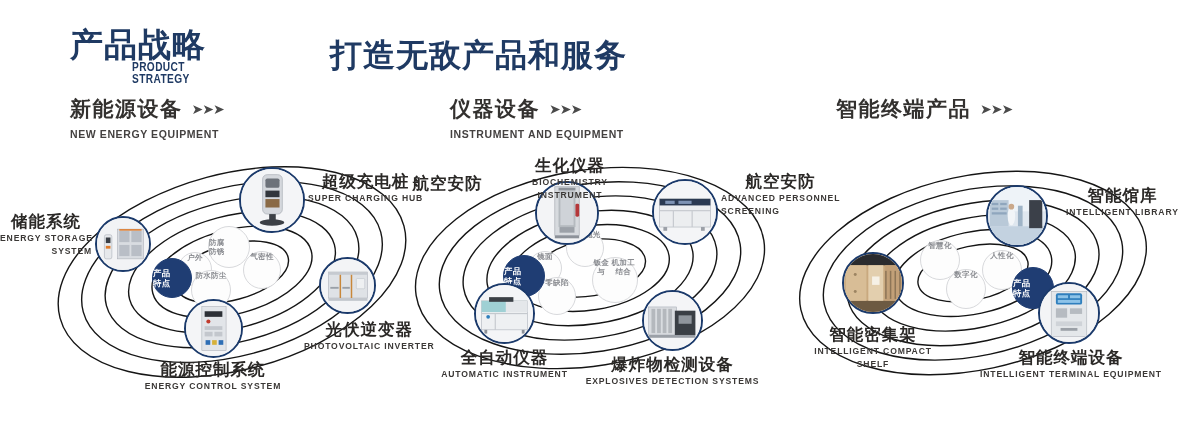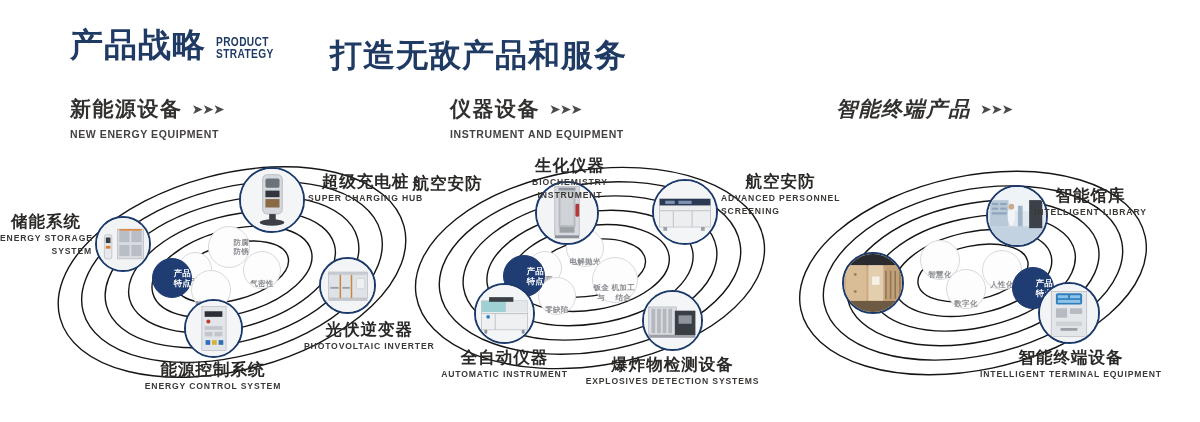--- a/index.html
+++ b/index.html
@@ -6,21 +6,21 @@
   body{
     width:1200px;height:422px;
     background:#ffffff;
     font-family:"Liberation Sans","DejaVu Sans",sans-serif;
     overflow:hidden;
     position:relative;
   }
   #stage{position:relative;width:1200px;height:422px;overflow:hidden;}
 
   
-  .hdr{position:absolute;left:70px;top:28px;display:flex;align-items:flex-end;}
+  .hdr{position:absolute;left:70px;top:28px;display:flex;align-items:flex-end;flex-direction:column;}
   .hdr-cn{
     font-size:33px;font-weight:bold;color:#1f3a63;letter-spacing:1px;
     line-height:1;font-family:"Liberation Sans","DejaVu Sans",sans-serif;
   }
   .hdr-en{
     margin-left:10px;margin-bottom:1px;
     color:#1f3a63;font-weight:bold;font-size:13px;line-height:12px;
     letter-spacing:0.5px;
     transform:scaleX(0.78);transform-origin:left bottom;
   }
@@ -62,21 +62,21 @@
   .cap{position:absolute;white-space:nowrap;}
   .cap .c-cn{font-size:16.5px;font-weight:bold;color:#2b2927;letter-spacing:1px;line-height:1.15;text-align:center;}
   .cap .c-en{font-size:8.6px;font-weight:bold;color:#3b3836;letter-spacing:0.85px;line-height:1.3;margin-top:2px;}
   .cap.right{text-align:left;}
   .cap.rightal{text-align:right;}
   .cap.center{text-align:center;}
 
   
   .bub{
     position:absolute;border-radius:50%;
-    display:flex;align-items:flex-end;justify-content:center;
+    display:flex;align-items:flex-start;justify-content:center;
     text-align:center;box-sizing:border-box;
   }
   .bub.light{
     border:1px solid #d8d9dc;background:#fdfdfd;color:#8b8d92;
     font-size:7.5px;font-weight:bold;line-height:1.25;letter-spacing:0.3px;
   }
   .bub.dark{
     background:#1f3d73;color:#ffffff;border:1px solid #1f3d73;
     font-size:8.4px;font-weight:bold;line-height:1.2;letter-spacing:0.3px;
   }
@@ -104,21 +104,21 @@
   </div>
 
   <div class="sect" style="left:450px;top:95px;">
     <div class="s-cn">
       <span>仪器设备</span>
       <span class="arrows">➤➤➤</span>
     </div>
     <div class="s-en">INSTRUMENT AND EQUIPMENT</div>
   </div>
 
-  <div class="sect" style="left:836px;top:95px;font-style:italic;">
+  <div class="sect" style="left:836px;top:95px;">
     <div class="s-cn">
       <span>智能终端产品</span>
       <span class="arrows">➤➤➤</span>
     </div>
   </div>
 
   <div class="cluster" style="left:0;top:0;width:430px;height:422px;">
     <svg width="430" height="422">
       <g fill="none" stroke="#151515" stroke-width="1.4">
         <ellipse cx="232" cy="272" rx="58" ry="28" transform="rotate(-15 232 272)"></ellipse>
@@ -374,21 +374,21 @@
           <rect x="4" y="22" width="7" height="2.4"></rect>
           <rect x="13" y="22" width="7" height="2.4"></rect>
           <rect x="4" y="27" width="16" height="2.4"></rect>
         </g>
         <rect x="44" y="14" width="14" height="30" fill="#3b4049"></rect>
         <rect x="32" y="20" width="5" height="22" fill="#9fb4c7"></rect>
         <ellipse cx="25" cy="31" rx="4" ry="10" fill="#f2f5f8"></ellipse>
         <circle cx="25" cy="21" r="3" fill="#caa88a"></circle>
       </svg>
     </div>
-    <div class="cap right" style="left:254px;top:186px;">
+    <div class="cap right" style="left:286px;top:186px;">
       <div class="c-cn">智能馆库</div>
       <div class="c-en">INTELLIGENT LIBRARY</div>
     </div>
 
     <div class="node" style="left:62px;top:252px;width:62px;height:62px;">
       <svg class="shot" viewBox="0 0 62 62">
         <rect width="62" height="62" fill="#c9a97f"></rect>
         <rect x="0" y="0" width="62" height="12" fill="#2a2b2e"></rect>
         <rect x="0" y="50" width="62" height="12" fill="#6d5a42"></rect>
         <rect x="2" y="12" width="22" height="38" fill="#d8bd96"></rect>
@@ -398,20 +398,25 @@
         <g fill="#8d7557">
           <rect x="44" y="18" width="1.6" height="30"></rect>
           <rect x="49" y="18" width="1.6" height="30"></rect>
           <rect x="54" y="18" width="1.6" height="30"></rect>
           <rect x="59" y="18" width="1.6" height="30"></rect>
         </g>
         <circle cx="12" cy="22" r="1.6" fill="#9c8462"></circle>
         <circle cx="12" cy="40" r="1.6" fill="#9c8462"></circle>
       </svg>
     </div>
+    <div class="cap center" style="left:10px;top:325px;width:166px;">
+      <div class="c-cn">智能密集架</div>
+      <div class="c-en">INTELLIGENT COMPACT</div>
+      <div class="c-en">SHELF</div>
+    </div>
 
     <div class="node" style="left:258px;top:282px;width:62px;height:62px;">
       <svg class="shot" viewBox="0 0 62 62">
         <rect width="62" height="62" fill="#f3f4f6"></rect>
         <rect x="12" y="8" width="38" height="48" fill="#e4e7ea" stroke="#a9aeb6" stroke-width="0.6"></rect>
         <rect x="17" y="10" width="28" height="12" rx="2" fill="#2f7fbd"></rect>
         <rect x="19" y="12" width="11" height="3.2" fill="#8dc3e8"></rect>
         <rect x="32" y="12" width="11" height="3.2" fill="#8dc3e8"></rect>
         <rect x="19" y="17" width="24" height="3.2" fill="#8dc3e8"></rect>
         <rect x="17" y="26" width="12" height="10" fill="#b6bbc1"></rect>

